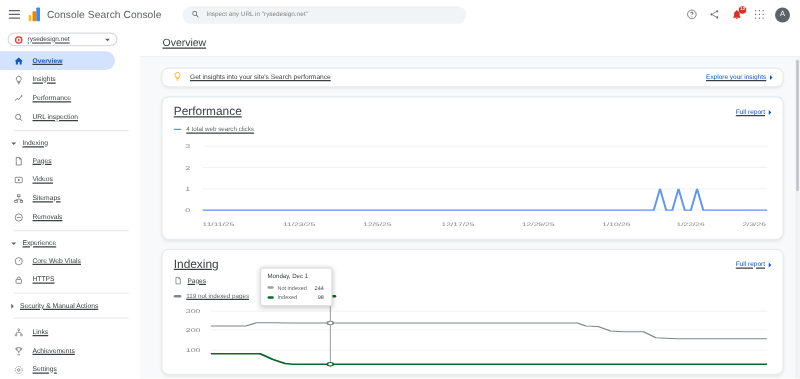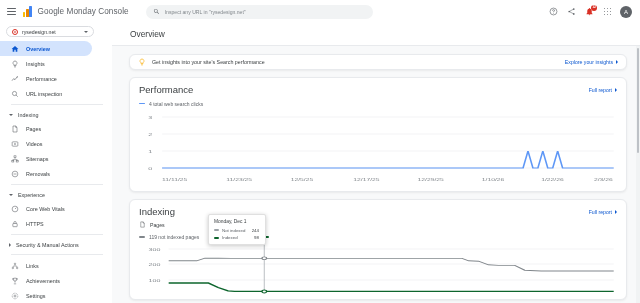--- a/index.html
+++ b/index.html
@@ -60,21 +60,21 @@
   .appsgrid { display:grid; grid-template-columns:repeat(3,1.6px); grid-template-rows:repeat(3,1.6px); gap:1.3px; }
   .appsgrid span { background:#5f6368; border-radius:0.4px; display:block; width:1.6px; height:1.6px; }
   .avatar {
     width:12px; height:12px; border-radius:50%;
     background:#5f6368; color:#fff;
     display:flex; align-items:center; justify-content:center;
     font-size:6px; cursor:pointer;
   }
 
   
-  .bodyrow { flex:1 1 auto; display:flex; min-height:0; position:relative; }
+  .bodyrow { flex:1 1 auto; display:flex; min-height:0; position:relative;text-decoration:underline; }
 
   
   .sidebar {
     width:112px; flex:0 0 112px;
     background:#fff;
     padding-top:1px;
     overflow:hidden;
     position:relative;
   }
   .prop-selector {
@@ -178,21 +178,21 @@
       <span></span>
         <span></span>
         <span></span>
     </div>
     <div class="brand">
       <div class="gsc-logo">
         <i></i>
           <i></i>
           <i></i>
       </div>
-      <div class="brand-text">Google Monday Console</div>
+      <div class="brand-text">Console Search Console</div>
     </div>
 
     <div class="searchwrap">
       <svg width="7" height="7" viewBox="0 0 24 24">
         <path fill="#5f6368" d="M15.5 14h-.79l-.28-.27A6.47 6.47 0 0016 9.5 6.5 6.5 0 109.5 16c1.61 0 3.09-.59 4.23-1.57l.27.28v.79l5 4.99L20.49 19l-4.99-5zm-6 0C7.01 14 5 11.99 5 9.5S7.01 5 9.5 5 14 7.01 14 9.5 11.99 14 9.5 14z"></path>
       </svg>
       <input class="search-input" placeholder="Inspect any URL in &quot;rysedesign.net&quot;" style="">
     </div>
 
     <div class="topicons">

